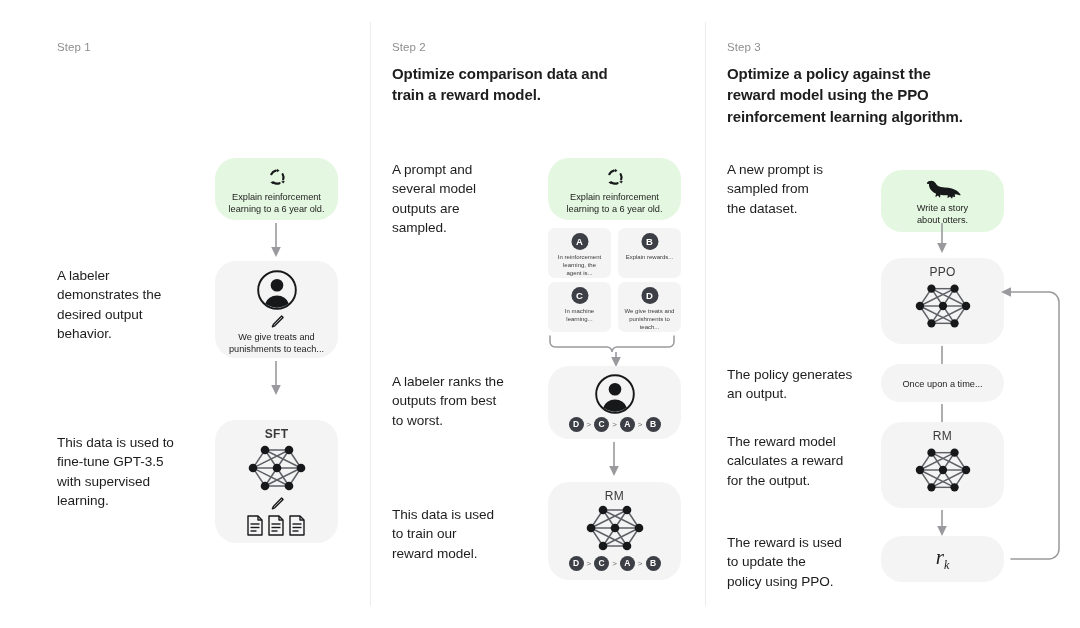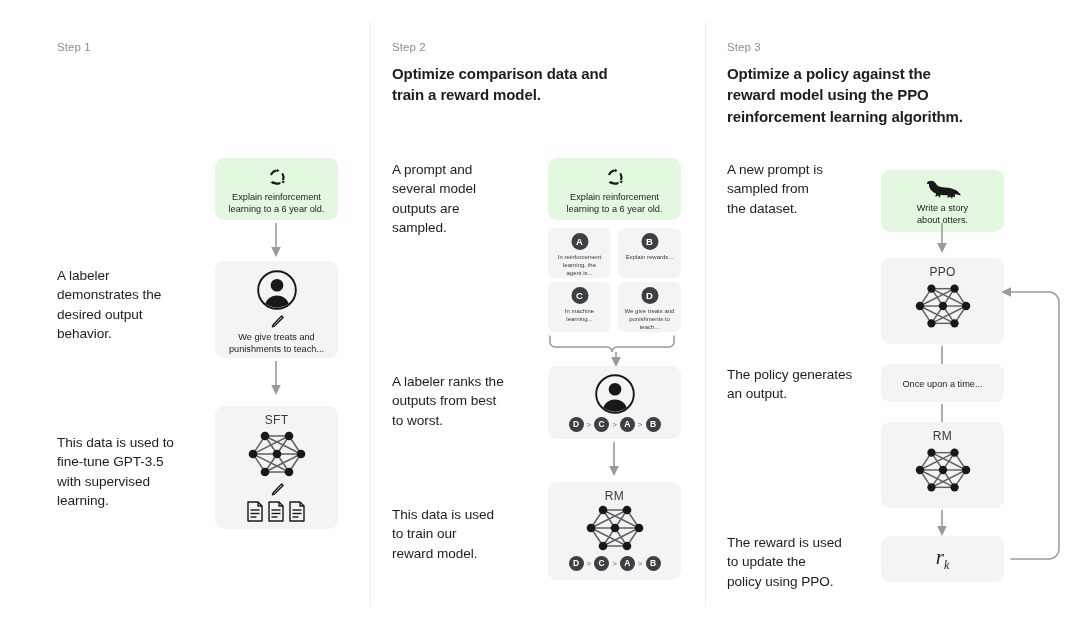--- a/index.html
+++ b/index.html
@@ -29,21 +29,21 @@
     position:absolute;font-size:15px;font-weight:bold;color:#1d1d1d;
     line-height:1.42;letter-spacing:-.1px;
   }
   .caption{
     position:absolute;font-size:13.6px;color:#1d1d1d;line-height:1.42;
     letter-spacing:-.05px;
   }
 
   
   .box{
-    position:absolute;border-radius:9px;background:#f4f4f4;
+    position:absolute;border-radius:21px;background:#f4f4f4;
     box-sizing:border-box;
   }
   .box.green{background:#e4f7e0;}
   .box .btxt{
     position:absolute;left:7px;right:7px;
     font-size:9.2px;line-height:1.33;text-align:center;color:#1d1d1d;
   }
   .box .blabel{
     position:absolute;left:0;right:0;text-align:center;
     font-size:12px;color:#3a3a3a;letter-spacing:.3px;
@@ -144,21 +144,21 @@
 punishments to teach...</div>
     </div>
 
     <div class="arrow" style="left:266px;top:361px;">
       <svg width="20" height="36">
           <line x1="10" y1="0" x2="10" y2="26" stroke="#9a9a9e" stroke-width="1.6"></line>
           <path d="M10 34 L5.2 24 L14.8 24 Z" fill="#9a9a9e"></path>
         </svg>
     </div>
 
-    <div class="box" style="left:215px;top:406px;width:123px;height:123px;">
+    <div class="box" style="left:215px;top:420px;width:123px;height:123px;font-weight:bold;">
       <div class="blabel" style="top:7px;">SFT</div>
       <div style="position:absolute;left:50%;top:21px;transform:translateX(-50%);">
         <svg width="64" height="54" viewBox="0 0 64 54">
           <g stroke="#5e6066" stroke-width="1.5">
             <line x1="20" y1="9" x2="44" y2="9"></line>
             <line x1="20" y1="9" x2="8" y2="27"></line>
               <line x1="20" y1="9" x2="32" y2="27"></line>
               <line x1="20" y1="9" x2="56" y2="27"></line>
             <line x1="44" y1="9" x2="8" y2="27"></line>
               <line x1="44" y1="9" x2="32" y2="27"></line>
@@ -357,20 +357,23 @@
       <span>Optimize a policy against the</span><br>
       <span>reward model using the PPO</span><br>
       <span>reinforcement learning algorithm.</span>
     </div>
 
     <div class="caption" style="left:22px;top:160px;width:155px;white-space:pre-line;">A new prompt is
 sampled from
 the dataset.</div>
     <div class="caption" style="left:22px;top:365px;width:175px;white-space:pre-line;">The policy generates
 an output.</div>
+    <div class="caption" style="left:22px;top:432px;width:170px;white-space:pre-line;">The reward model
+calculates a reward
+for the output.</div>
     <div class="caption" style="left:22px;top:525px;width:165px;white-space:pre-line;margin-top:8px;">The reward is used
 to update the
 policy using PPO.</div>
 
     <div class="box green" style="left:176px;top:158px;width:123px;height:62px;margin-top:12px;">
       <div style="position:absolute;left:50%;top:8px;transform:translateX(-50%);">
         <svg width="38" height="20" viewBox="0 0 48 25">
           <path d="M3.5 7.5 c2.5 -5.5 8.5 -5.5 11 -1.2 c1.6 2.8 3.6 4.6 7.2 5.0 c5.5 0.6 12.6 1.2 17.4 3.4 c3.6 1.7 5.6 4.0 6.8 5.6 c0.6 0.9 0.2 1.6 -0.8 1.3 c-2.2 -0.7 -4.6 -1.1 -6.4 -1.1 l0.6 2.6 c0.1 0.6 -0.3 1.0 -0.9 0.8 l-2.2 -0.8 l-0.3 2.1 c-0.1 0.6 -0.7 0.8 -1.1 0.3 l-2.0 -2.4 l-2.1 1.7 c-0.5 0.4 -1.1 0.1 -1.0 -0.5 l0.4 -2.6 c-3.1 0.2 -6.4 0.0 -9.4 -0.7 l-0.2 2.8 c0.0 0.6 -0.6 0.9 -1.0 0.4 l-1.9 -2.3 l-2.3 1.6 c-0.5 0.4 -1.1 0.0 -0.9 -0.6 l0.9 -3.0 c-4.4 -2.1 -7.6 -5.5 -8.6 -8.8 c-0.5 -1.6 -0.6 -2.7 -0.3 -3.8 Z" fill="#17181a"></path>
           <path d="M4.0 6.0 c1.5 -2.0 4.0 -2.2 5.8 -0.7" fill="none" stroke="#17181a" stroke-width="1.2"></path>
         </svg>

